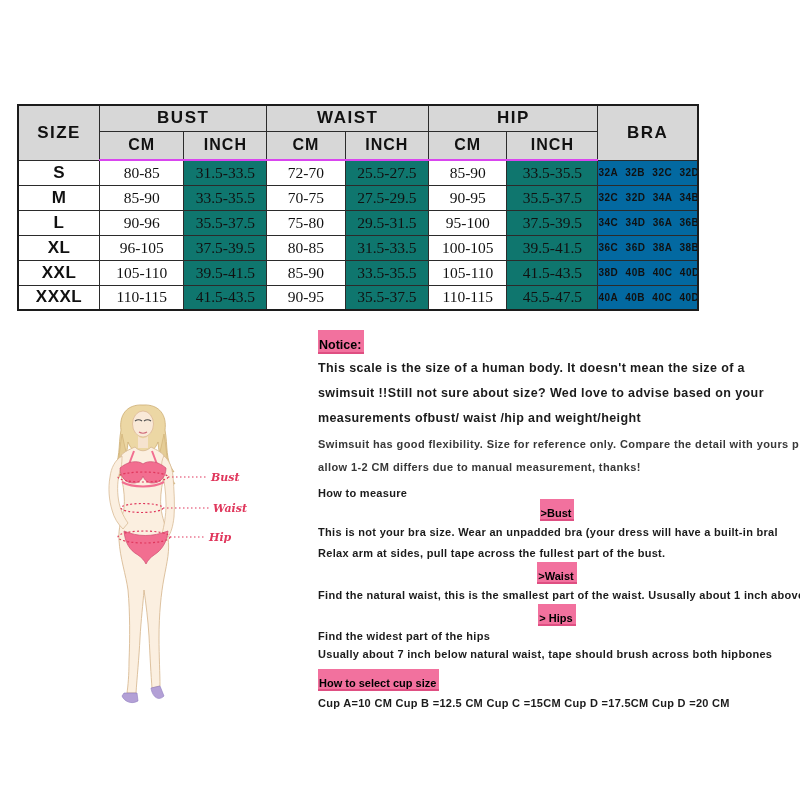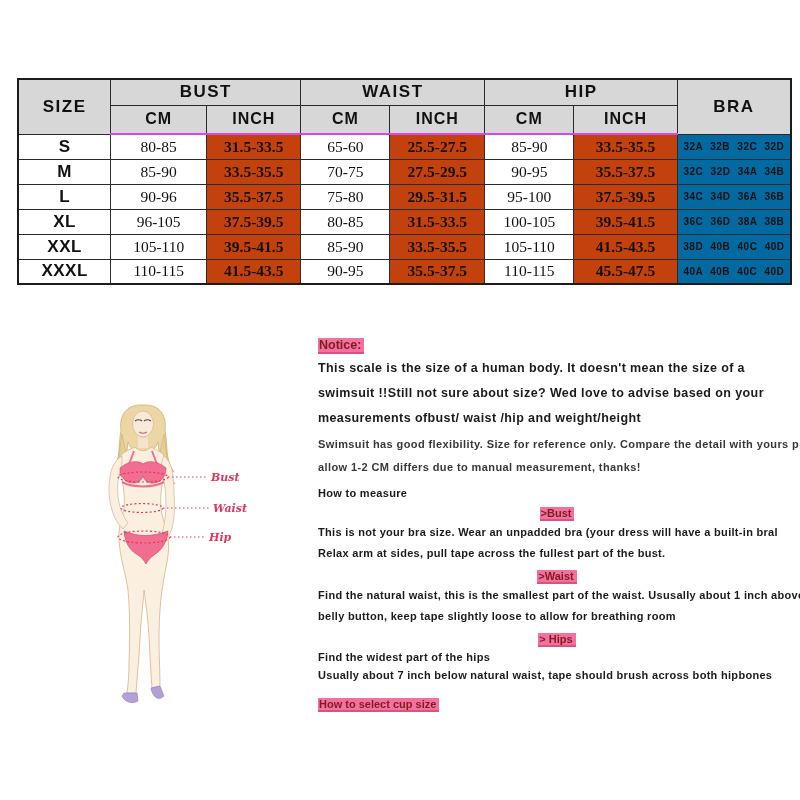--- a/index.html
+++ b/index.html
@@ -4,45 +4,45 @@
 <style>
   * { margin:0; padding:0; box-sizing:border-box; }
   html,body { background:#ffffff; }
   .page {
     position:relative; width:800px; height:800px; background:#ffffff;
     font-family:"Liberation Sans", sans-serif; overflow:hidden;
   }
 
   
   table.size-table {
-    position:absolute; left:17px; top:78px; width:775px;
+    position:absolute; left:17px; top:104px; width:682px;
     border-collapse:collapse; table-layout:fixed;
     border:2px solid #1c1c1c; text-align:center; color:#111;
   }
   .size-table th, .size-table td { border:1px solid #2b2b2b; padding:0; overflow:hidden; white-space:nowrap; }
   .size-table thead th { background:#d7d7d7; font-weight:600; }
   .size-table thead tr.group-row th { height:26px; font-size:17px; letter-spacing:1.5px; }
   .size-table thead tr.sub-row th { height:29px; font-size:16px; letter-spacing:1px; }
   .size-table thead tr.sub-row th { border-bottom:2px solid #d946ef; }
   .size-table th.span-h { font-size:18px; letter-spacing:1px; }
   .size-table tbody tr { height:25px; }
   .size-table tbody th.rsize { font-size:17px; font-weight:600; background:#fff; letter-spacing:0.5px; }
   .size-table td.num { font-family:"Liberation Serif", serif; font-size:15.5px; background:#fff; }
-  .size-table td.inch { background:#c2410c;font-weight:bold; }
+  .size-table td.inch { background:#0f766e; }
   .size-table td.bra { font-size:10px; font-weight:600; letter-spacing:0.5px; word-spacing:4px; background:#0369a1; }
 
   
   .textcol {
     position:absolute; left:318px; top:337px; width:478px;
     font-weight:bold; color:#1b1b1b;
   }
   .line { white-space:nowrap; }
   .hl {
-    background:#f2719e; padding:0 3px 0 1px;
-    border-bottom:2px solid #df4f82; color:#7f1d1d;
+    background:#f2719e; padding:8px 3px 0 1px;
+    border-bottom:2px solid #df4f82; color:#000000;
   }
   .notice-title { font-size:12.5px; line-height:17px; margin-bottom:2px; }
   .notice-para .line { font-size:12.5px; line-height:25px; letter-spacing:0.4px; }
   .flex-note { margin-top:2px; }
   .flex-note .line { font-size:11px; line-height:23px; letter-spacing:0.4px; color:#383838; }
   .h-measure { margin-top:6px; font-size:11px; line-height:16px; letter-spacing:0.3px; }
   .sec-label { margin-top:4px; font-size:11px; line-height:16px;text-align:center; }
   .sec-text { margin-top:1px; }
   .sec-text .line { font-size:11px; line-height:21px; letter-spacing:0.3px; }
   .sec-text-tight .line { line-height:18px; }
@@ -85,21 +85,21 @@
         <th>INCH</th>
         <th>CM</th>
         <th>INCH</th>
       </tr>
     </thead>
     <tbody>
       <tr>
         <th class="rsize">S</th>
         <td class="num">80-85</td>
         <td class="num inch">31.5-33.5</td>
-        <td class="num">65-60</td>
+        <td class="num">72-70</td>
         <td class="num inch">25.5-27.5</td>
         <td class="num">85-90</td>
         <td class="num inch">33.5-35.5</td>
         <td class="bra">32A 32B 32C 32D</td>
       </tr>
       <tr>
         <th class="rsize">M</th>
         <td class="num">85-90</td>
         <td class="num inch">33.5-35.5</td>
         <td class="num">70-75</td>
@@ -217,31 +217,31 @@
     <div class="sec-text">
       <div class="line">This is not your bra size. Wear an unpadded bra (your dress will have a built-in bral</div>
       <div class="line">Relax arm at sides, pull tape across the fullest part of the bust.</div>
     </div>
 
     <div class="sec-label">
       <span class="hl">&gt;Waist</span>
     </div>
     <div class="sec-text">
       <div class="line">Find the natural waist, this is the smallest part of the waist. Ususally about 1 inch above</div>
-      <div class="line">belly button, keep tape slightly loose to allow for breathing room</div>
     </div>
 
     <div class="sec-label">
       <span class="hl">&gt; Hips</span>
     </div>
     <div class="sec-text sec-text-tight">
       <div class="line">Find the widest part of the hips</div>
       <div class="line">Usually about 7 inch below natural waist, tape should brush across both hipbones</div>
     </div>
 
     <div class="cup-head">
       <span class="hl">How to select cup size</span>
     </div>
     <div class="cup-lines">
+      <div class="line">Cup A=10 CM Cup B =12.5 CM Cup C =15CM Cup D =17.5CM Cup D =20 CM</div>
     </div>
 
   </div>
 </div>
 
 </body></html>

